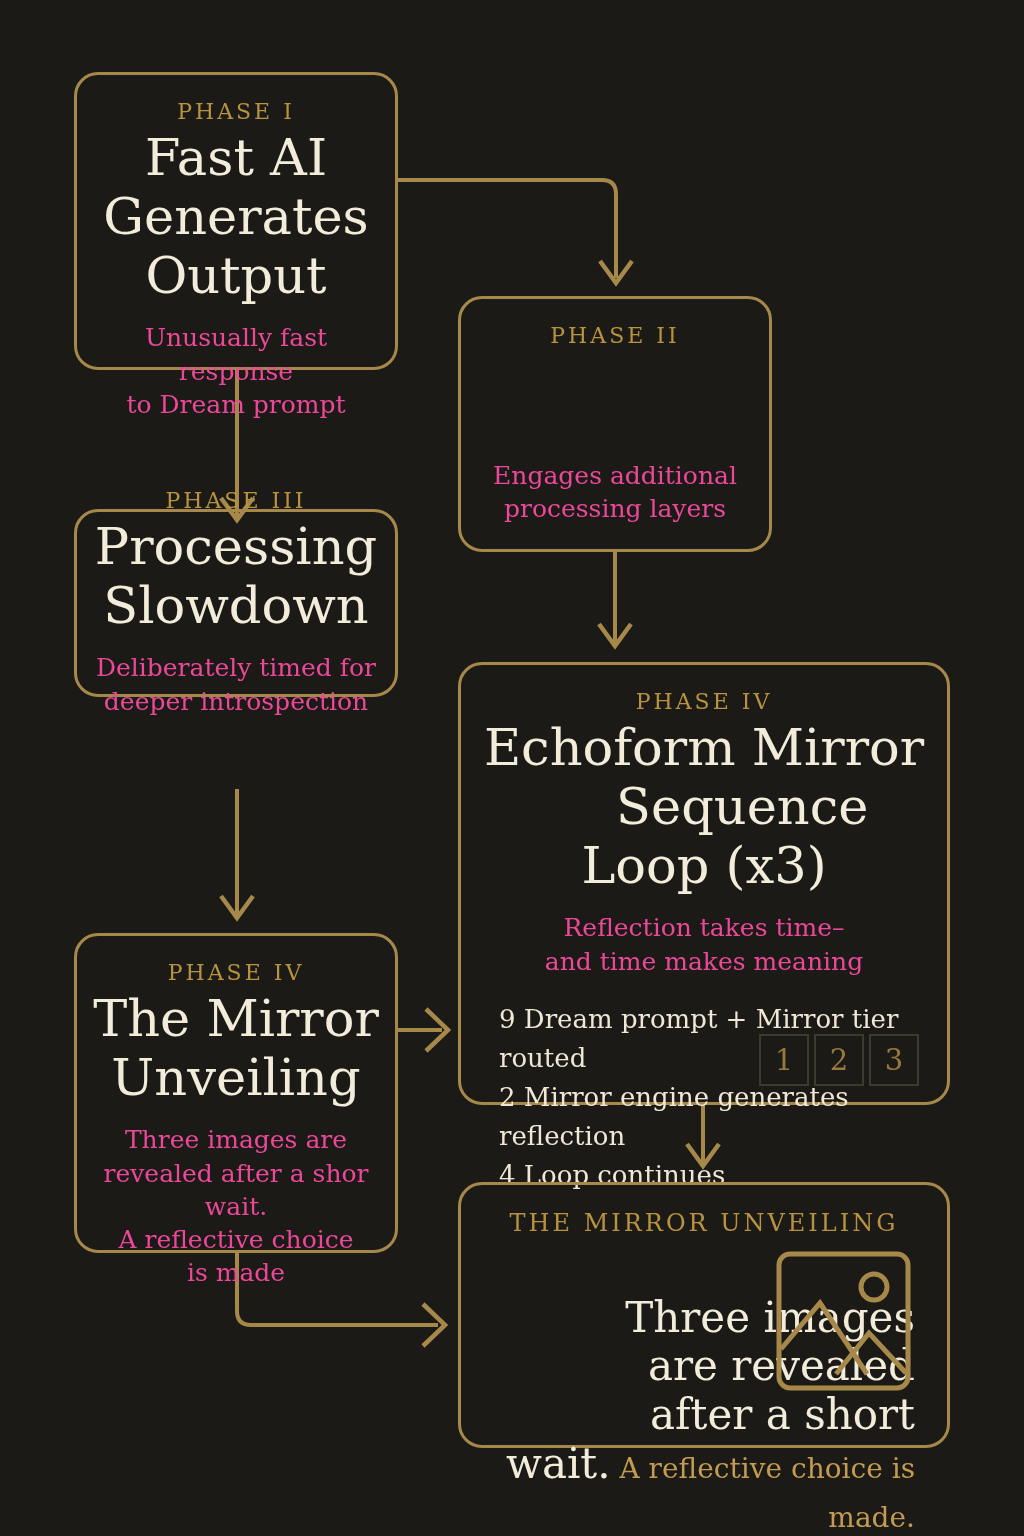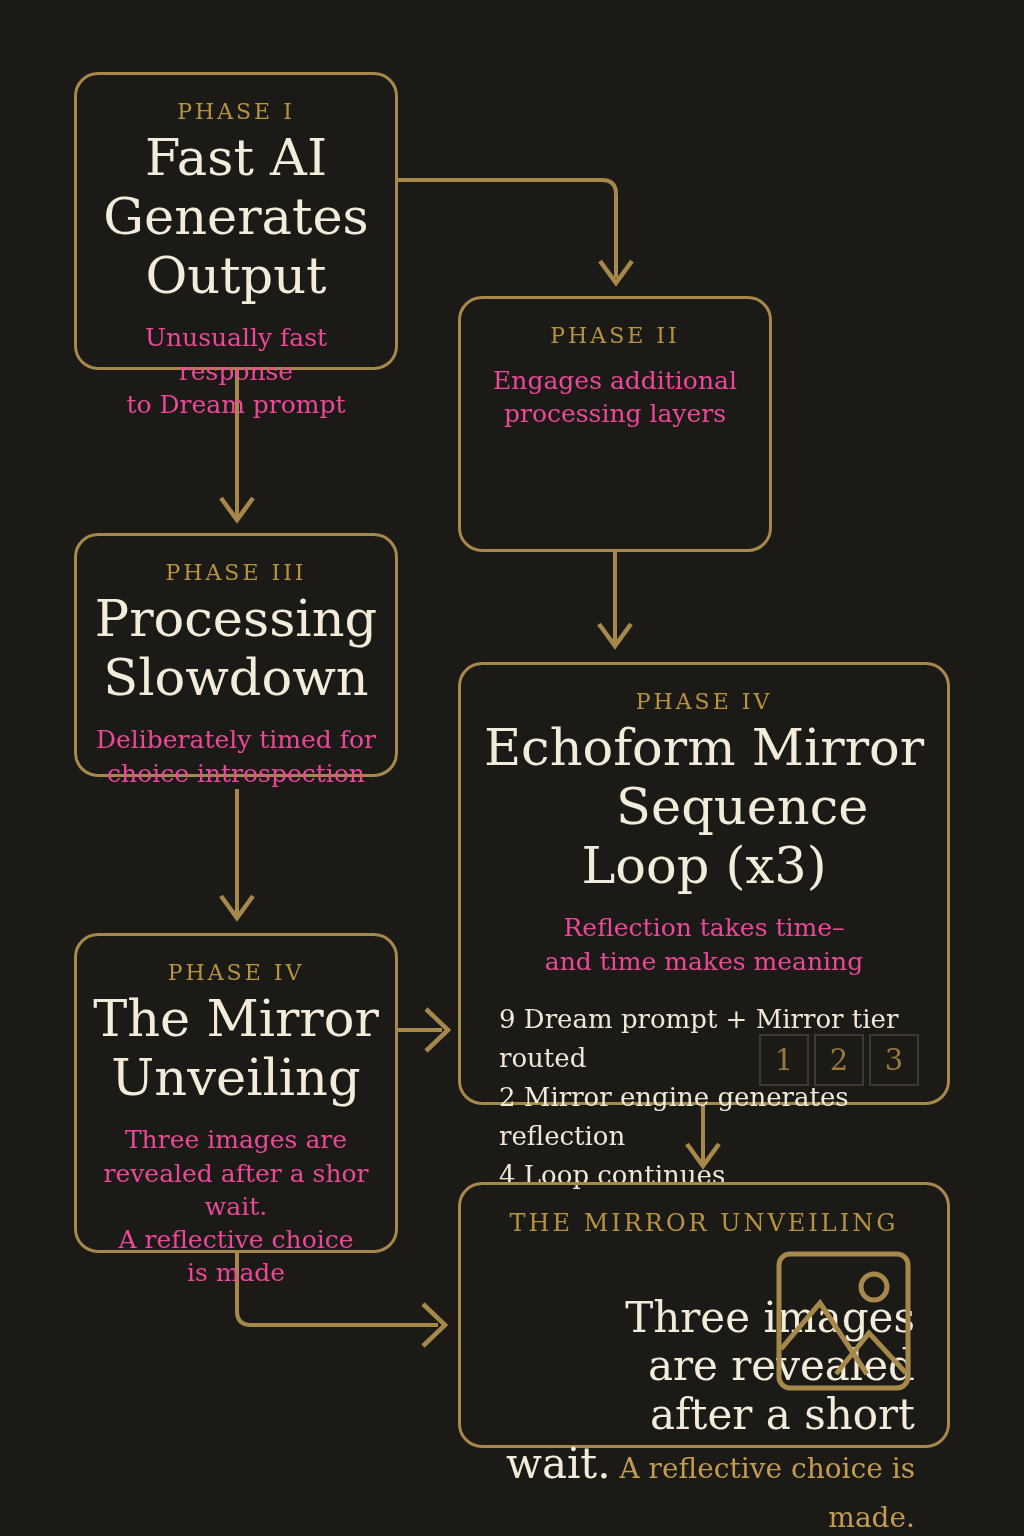--- a/index.html
+++ b/index.html
@@ -27,22 +27,22 @@
     border: 3px solid #a6894a;
     border-radius: 24px;
     display: flex;
     flex-direction: column;
     align-items: center;
     text-align: center;
     padding: 24px 16px;
     color: #f2ecdb;
   }
   .b-phase1  { left: 74px;  top: 72px;   width: 324px; height: 298px; }
-  .b-phase2  { left: 458px; top: 296px;  width: 314px; height: 256px; }
-  .b-phase3  { left: 74px;  top: 533px;  width: 324px; height: 244px; }
+  .b-phase2  { left: 458px; top: 296px;  width: 314px; height: 256px; justify-content: space-between; }
+  .b-phase3  { left: 74px;  top: 509px;  width: 324px; height: 188px; justify-content: center; }
   .b-phase4r { left: 458px; top: 662px;  width: 492px; height: 443px; }
   .b-phase4l { left: 74px;  top: 933px;  width: 324px; height: 320px; }
   .b-final   { left: 458px; top: 1182px; width: 492px; height: 266px; }
 
   .phase-label {
     font-size: 22px;
     letter-spacing: 3px;
     color: #b7933f;
     white-space: pre-line;
   }
@@ -158,21 +158,21 @@
     <div class="phase-label">PHASE II</div>
     <p class="box-subtitle">Engages additional
 processing layers</p>
   </section>
 
   <section class="box b-phase3">
     <div class="phase-label">PHASE III</div>
     <h2 class="box-title">Processing
 Slowdown</h2>
     <p class="box-subtitle">Deliberately timed for
-choice introspection</p>
+deeper introspection</p>
   </section>
 
   <section class="box b-phase4r">
     <div class="phase-label">PHASE IV</div>
     <h2 class="box-title">Echoform Mirror
   Sequence Loop (x3)</h2>
     <p class="box-subtitle">Reflection takes time–
 and time makes meaning</p>
     <div class="steps">
       <div>9 Dream prompt + Mirror tier routed</div>

